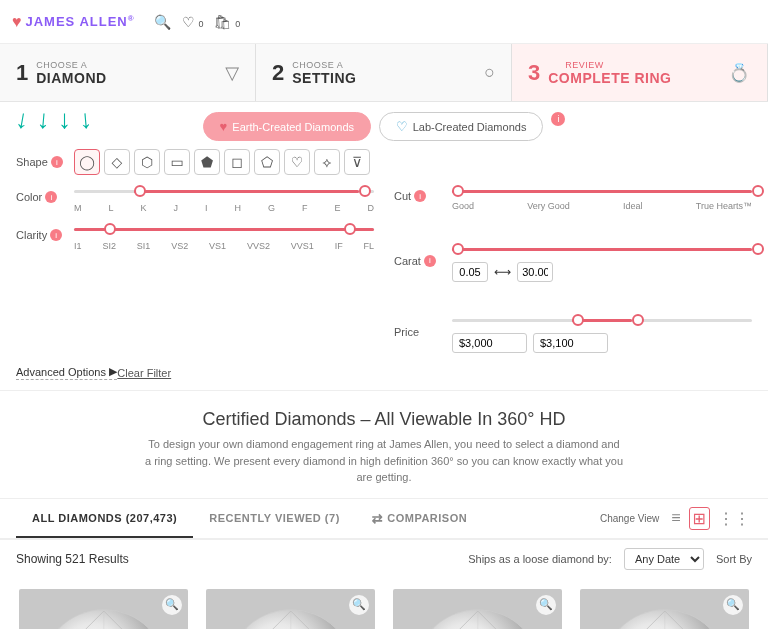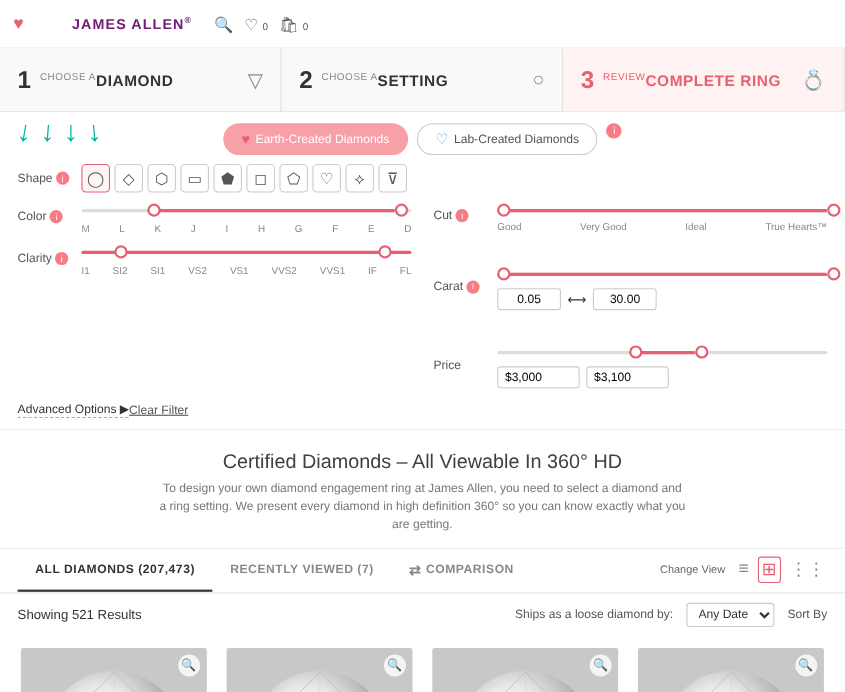--- a/index.html
+++ b/index.html
@@ -2,33 +2,33 @@
 <html><head>
   <meta charset="utf-8">
   <style>
     * { box-sizing: border-box; margin: 0; padding: 0; font-family: Arial, sans-serif; }
     body { background: #fff; width: 768px; font-size: 12px; color: #333; }
 
     
     .nav { display: flex; align-items: center; height: 44px; border-bottom: 1px solid #eee; padding: 0 12px; }
     .logo { display: flex; align-items: center; margin-right: 20px; }
     .logo-heart { color: #e8636b; font-size: 16px; margin-right: 4px; }
-    .logo-text { font-size: 13px; font-weight: bold; letter-spacing: 1px; color: #701a75; margin-left: 40px; }
+    .logo-text { font-size: 13px; font-weight: bold; letter-spacing: 1px; color: #8b5cf6; }
     .logo-reg { font-size: 8px; vertical-align: super; }
     .nav-links { display: flex; gap: 14px; flex: 1; }
     .nav-link { font-size: 10px; color: #444; text-decoration: none; letter-spacing: 0.5px; text-transform: uppercase; cursor: pointer; }
     .nav-icons { display: flex; gap: 10px; align-items: center; }
     .nav-icon { font-size: 14px; color: #555; cursor: pointer; position: relative; }
     .nav-badge { font-size: 9px; color: #555; }
 
     
     .steps { display: flex; align-items: center; background: #f9f9f9; border-bottom: 1px solid #e5e5e5; padding: 0; height: 58px; }
     .step { display: flex; align-items: center; flex: 1; padding: 0 16px; height: 100%; border-right: 1px solid #e0e0e0; position: relative; }
     .step-num { font-size: 22px; font-weight: bold; color: #333; margin-right: 8px; }
-    .step-text { display: flex; }
+    .step-text { display: flex; flex-direction: column; }
     .step-choose { font-size: 9px; color: #888; text-transform: uppercase; letter-spacing: 0.5px; }
     .step-title { font-size: 14px; font-weight: bold; color: #333; text-transform: uppercase; letter-spacing: 0.5px; }
     .step-icon { margin-left: auto; color: #888; font-size: 18px; }
     .step-3 { background: #fff2f2; }
     .step-3 .step-title { color: #e05a6b; }
 
     
     .filters { padding: 10px 16px; border-bottom: 1px solid #eee; background: #fff; }
     .filter-tabs { display: flex; gap: 8px; justify-content: center; margin-bottom: 8px; }
     .filter-tab { padding: 6px 16px; border-radius: 20px; font-size: 11px; cursor: pointer; display: flex; align-items: center; gap: 5px; border: 1.5px solid transparent; }
@@ -53,21 +53,21 @@
     .slider-thumb { width: 12px; height: 12px; background: #fff; border: 2px solid #e86070; border-radius: 50%; position: absolute; top: -4.5px; cursor: pointer; }
     .slider-labels { display: flex; justify-content: space-between; font-size: 9px; color: #888; margin-top: 2px; }
 
     .filter-grid { display: grid; grid-template-columns: 1fr 1fr; gap: 4px 20px; }
     .filter-right { display: flex; flex-direction: column; gap: 22px; }
 
     .cut-labels { display: flex; justify-content: space-between; font-size: 9px; color: #888; text-align: right; }
 
     
     .carat-inputs { display: flex; gap: 6px; align-items: center; }
-    .carat-input { width: 58px; border: 1px solid #ccc; border-radius: 3px; padding: 3px 4px; font-size: 11px; text-align: center; }
+    .carat-input { width: 36px; border: 1px solid #ccc; border-radius: 3px; padding: 3px 4px; font-size: 11px; text-align: center; }
 
     
     .price-inputs { display: flex; gap: 6px; align-items: center; }
     .price-input { width: 75px; border: 1px solid #ccc; border-radius: 3px; padding: 3px 6px; font-size: 11px; }
 
     .advanced-options { font-size: 11px; color: #333; border-bottom: 1px dashed #aaa; display: inline-flex; align-items: center; gap: 3px; cursor: pointer; padding-bottom: 1px; }
     .clear-filter { font-size: 11px; color: #555; cursor: pointer; text-align: right; text-decoration: underline; }
     .filter-footer { display: flex; justify-content: flex-start; align-items: center; margin-top: 6px; }
 
     
@@ -131,21 +131,21 @@
     <span class="step-num">2</span>
     <div class="step-text">
       <span class="step-choose">CHOOSE A</span>
       <span class="step-title">SETTING</span>
     </div>
     <span class="step-icon">○</span>
   </div>
   <div class="step step-3">
     <span class="step-num" style="color:#e86070;">3</span>
     <div class="step-text">
-      <span class="step-choose" style="color:#e86070;">REVIEW</span>
+      <span class="step-choose" style="color:#e86070;margin-left:17px;">REVIEW</span>
       <span class="step-title" style="color:#e86070;">COMPLETE RING</span>
     </div>
     <span class="step-icon" style="color:#e86070;">💍</span>
   </div>
 </div>
 
 <div class="filters">
 
   <div style="position:relative;">
     <div style="position:absolute; top:-8px; left:0; display:flex; gap:8px; pointer-events:none;">

